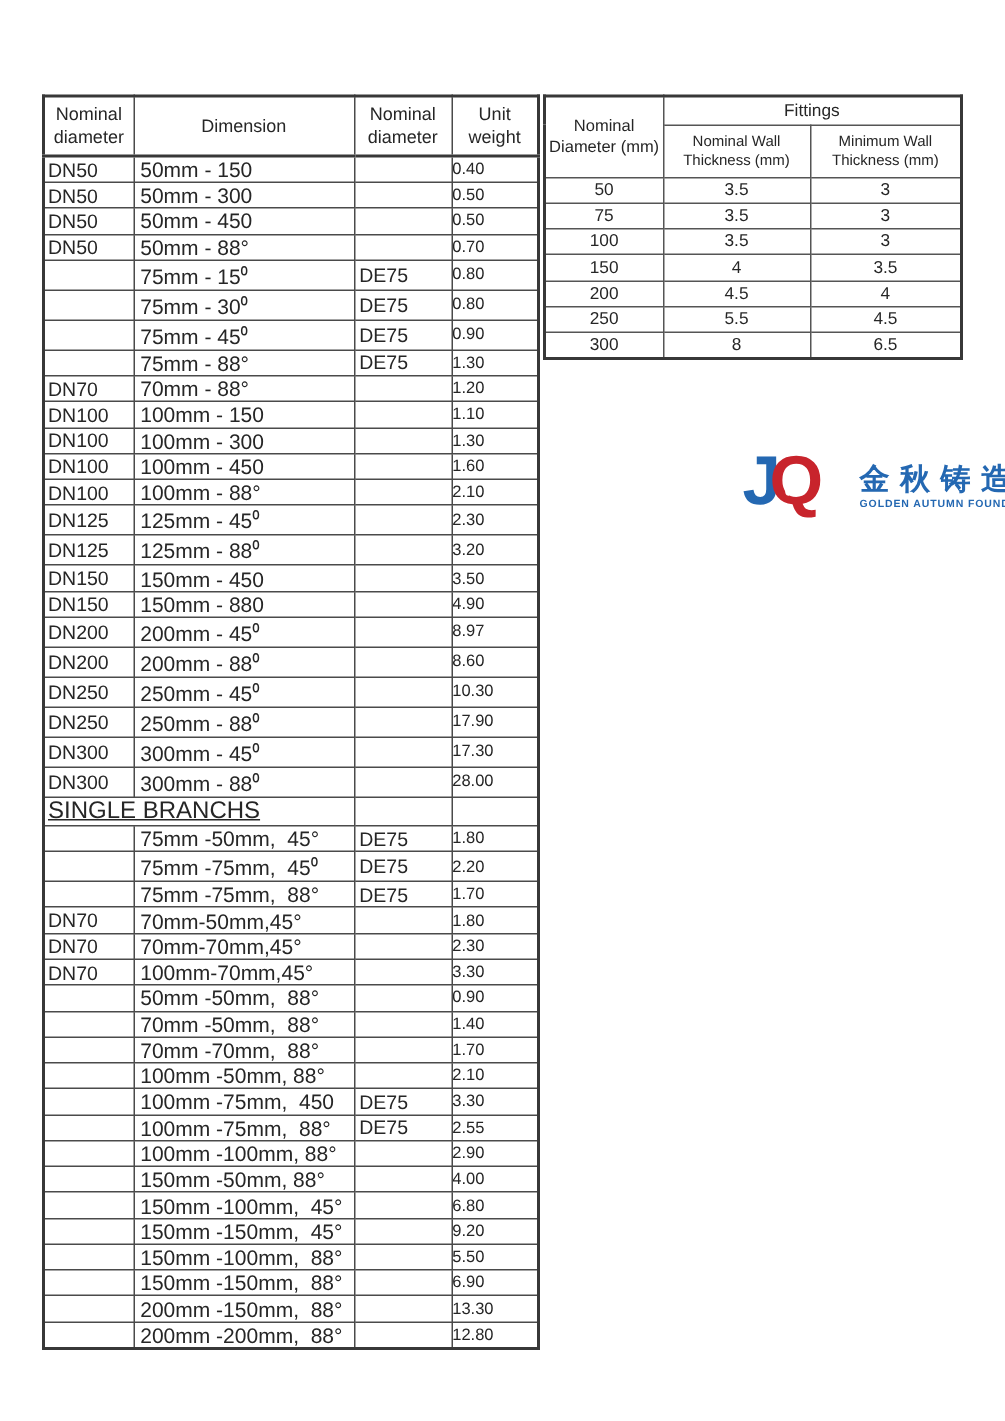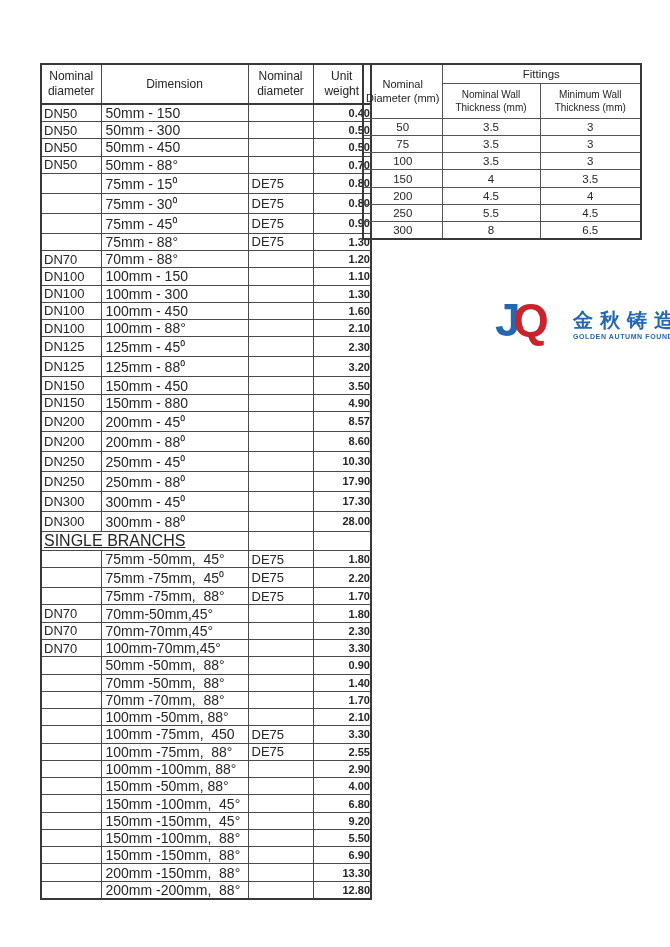--- a/index.html
+++ b/index.html
@@ -5,38 +5,38 @@
   * { margin:0; padding:0; box-sizing:border-box; }
   html,body { background:#ffffff; }
   body {
     width:670px; height:947px; position:relative;
     font-family:"Liberation Sans", sans-serif;
     color:#262626;
   }
   
   table { border-collapse:collapse; table-layout:fixed; }
   .weights {
-    position:absolute; left:40px; top:63px; width:330px;
+    position:absolute; left:28px; top:63px; width:330px;
     border:2px solid #383838;
     padding-left:25px;
   }
   .weights th, .weights td {
     border:1px solid #4a4a4a;
     overflow:hidden; white-space:nowrap;
   }
   .weights thead th {
     height:40px; font-weight:400; font-size:12px;
     text-align:center; white-space:normal; line-height:1.25;
     border-bottom:2px solid #383838;
   }
   .weights tbody tr { height:17.28px; }
   .weights td.nd  { font-size:13px; padding-left:2px; }
   .weights td.dim { font-size:14px; padding-left:4px; white-space:pre; }
   .weights td.de  { font-size:13px; padding-left:3px; }
-  .weights td.wt  { font-size:11px; text-align:right;font-weight:bold; }
+  .weights td.wt  { font-size:11px; text-align:left; }
   .weights td.sec { font-size:16px; padding-left:2px;text-decoration:underline; }
   
   .fittings {
     position:absolute; left:362px; top:63px; width:278px;
     border:2px solid #383838;
   }
   .fittings th, .fittings td {
     border:1px solid #555; font-weight:400;
     text-align:center; vertical-align:middle;margin-left:32px;
   }
@@ -191,21 +191,21 @@
       <tr>
         <td class="nd">DN150</td>
         <td class="dim">150mm - 880</td>
         <td class="de"></td>
         <td class="wt">4.90</td>
       </tr>
       <tr>
         <td class="nd">DN200</td>
         <td class="dim">200mm - 45⁰</td>
         <td class="de"></td>
-        <td class="wt">8.57</td>
+        <td class="wt">8.97</td>
       </tr>
       <tr>
         <td class="nd">DN200</td>
         <td class="dim">200mm - 88⁰</td>
         <td class="de"></td>
         <td class="wt">8.60</td>
       </tr>
       <tr>
         <td class="nd">DN250</td>
         <td class="dim">250mm - 45⁰</td>

